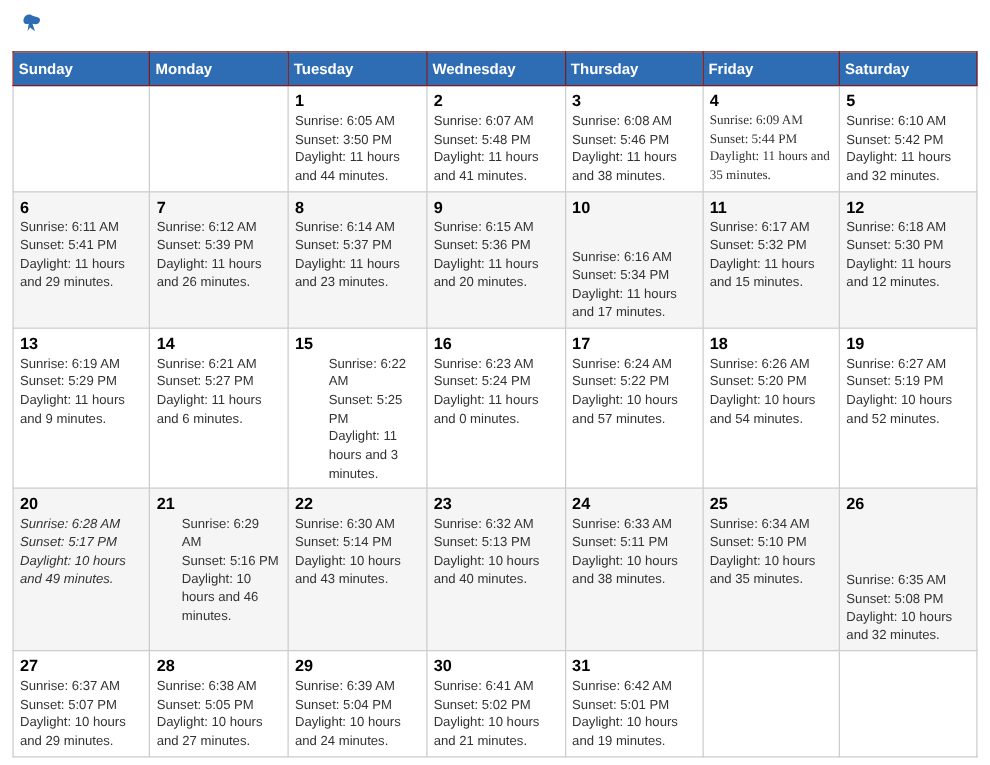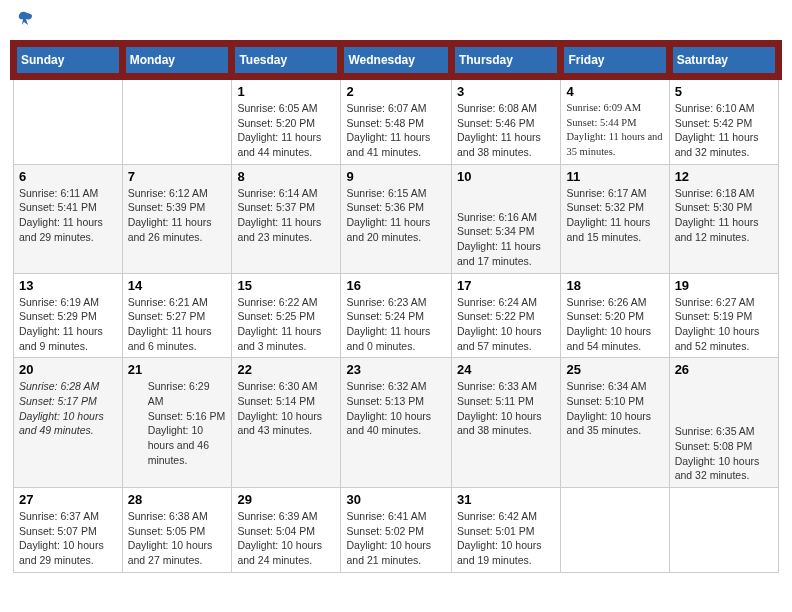--- a/index.html
+++ b/index.html
@@ -42,21 +42,21 @@
       width: 100%;
       border-collapse: collapse;
       font-size: 11px;
     }
     .calendar th {
       background: #2e6db4;
       color: #fff;
       padding: 6px 4px;
       text-align: left;
       font-size: 12px;
-      border: 7px solid #7f1d1d;
+      border: 1px solid #7f1d1d;
     }
     .calendar td {
       border: 1px solid #ccc;
       padding: 4px 5px;
       vertical-align: top;
       width: 113px;
       min-height: 80px;
       background: #fff;
     }
     .calendar tr:nth-child(even) td {
@@ -112,21 +112,21 @@
         <th>Saturday</th>
       </tr>
   </thead>
   <tbody id="calendar-body">
   <tr>
         <td class="empty-cell"></td>
         <td class="empty-cell"></td>
         <td>
           <span class="day-num">1</span>
           <div class="day-info" style="white-space: pre-line;">Sunrise: 6:05 AM
-Sunset: 5:20 PM
+Sunset: 3:50 PM
 Daylight: 11 hours and 44 minutes.</div>
         </td>
         <td>
           <span class="day-num">2</span>
           <div class="day-info" style="white-space: pre-line;">Sunrise: 6:07 AM
 Sunset: 5:48 PM
 Daylight: 11 hours and 41 minutes.</div>
         </td>
         <td>
           <span class="day-num">3</span>
@@ -199,21 +199,21 @@
 Daylight: 11 hours and 9 minutes.</div>
         </td>
         <td>
           <span class="day-num">14</span>
           <div class="day-info" style="white-space: pre-line;">Sunrise: 6:21 AM
 Sunset: 5:27 PM
 Daylight: 11 hours and 6 minutes.</div>
         </td>
         <td>
           <span class="day-num">15</span>
-          <div class="day-info" style="white-space: pre-line;">Sunrise: 6:22 AM
+          <div class="day-info" style="white-space: pre-line; margin-left: 27px;">Sunrise: 6:22 AM
 Sunset: 5:25 PM
 Daylight: 11 hours and 3 minutes.</div>
         </td>
         <td>
           <span class="day-num">16</span>
           <div class="day-info" style="white-space: pre-line;">Sunrise: 6:23 AM
 Sunset: 5:24 PM
 Daylight: 11 hours and 0 minutes.</div>
         </td>
         <td>

